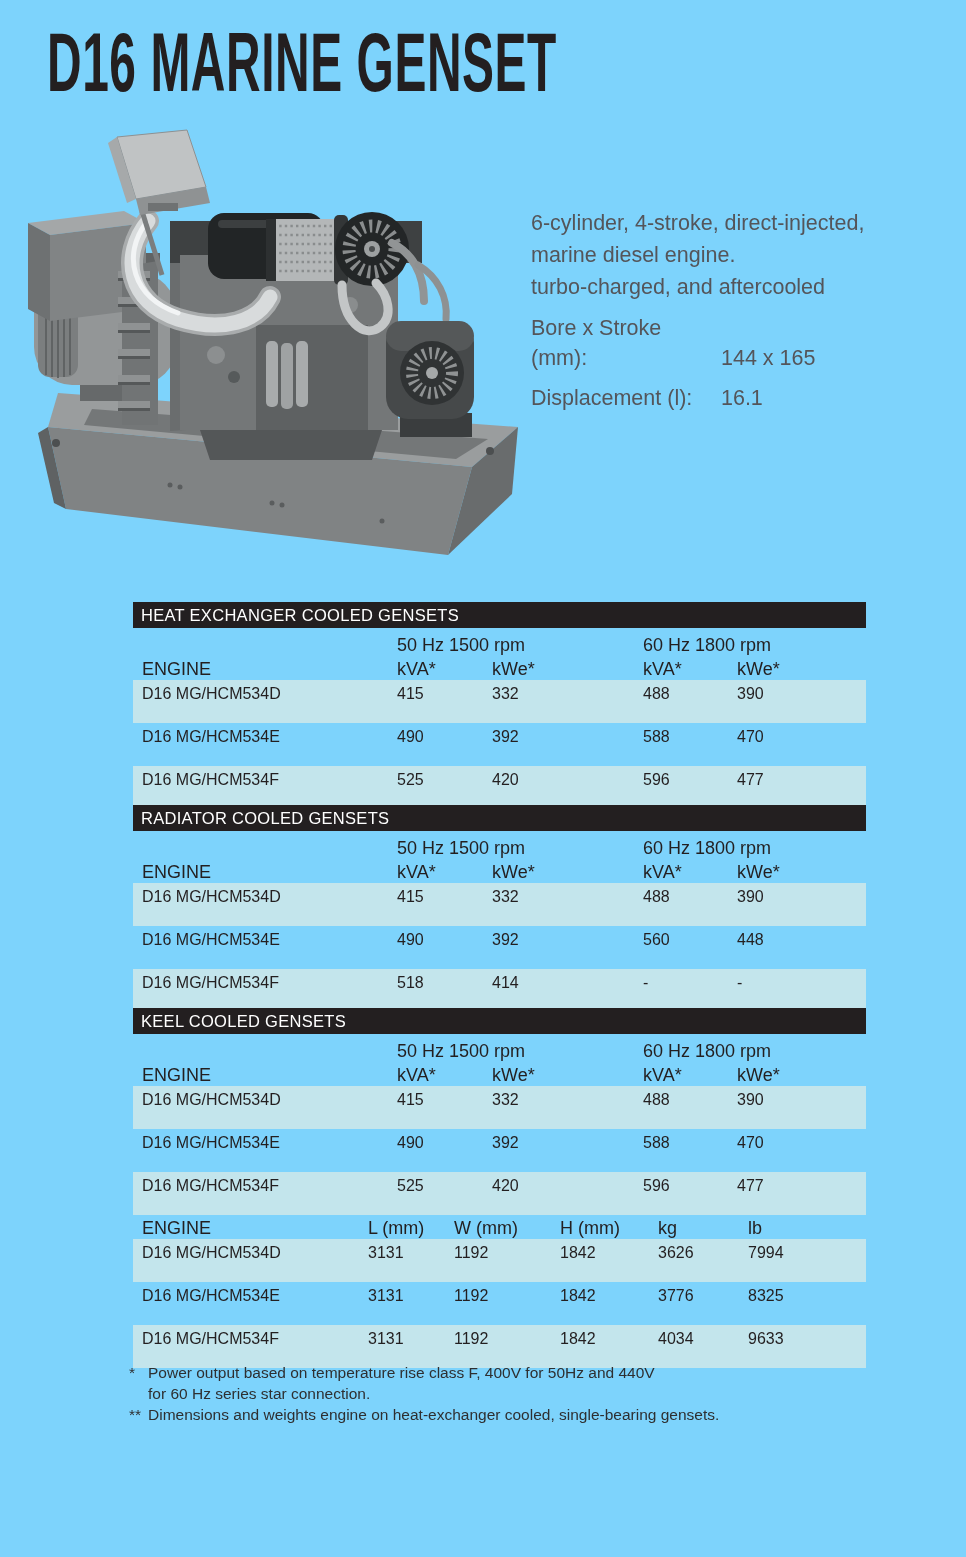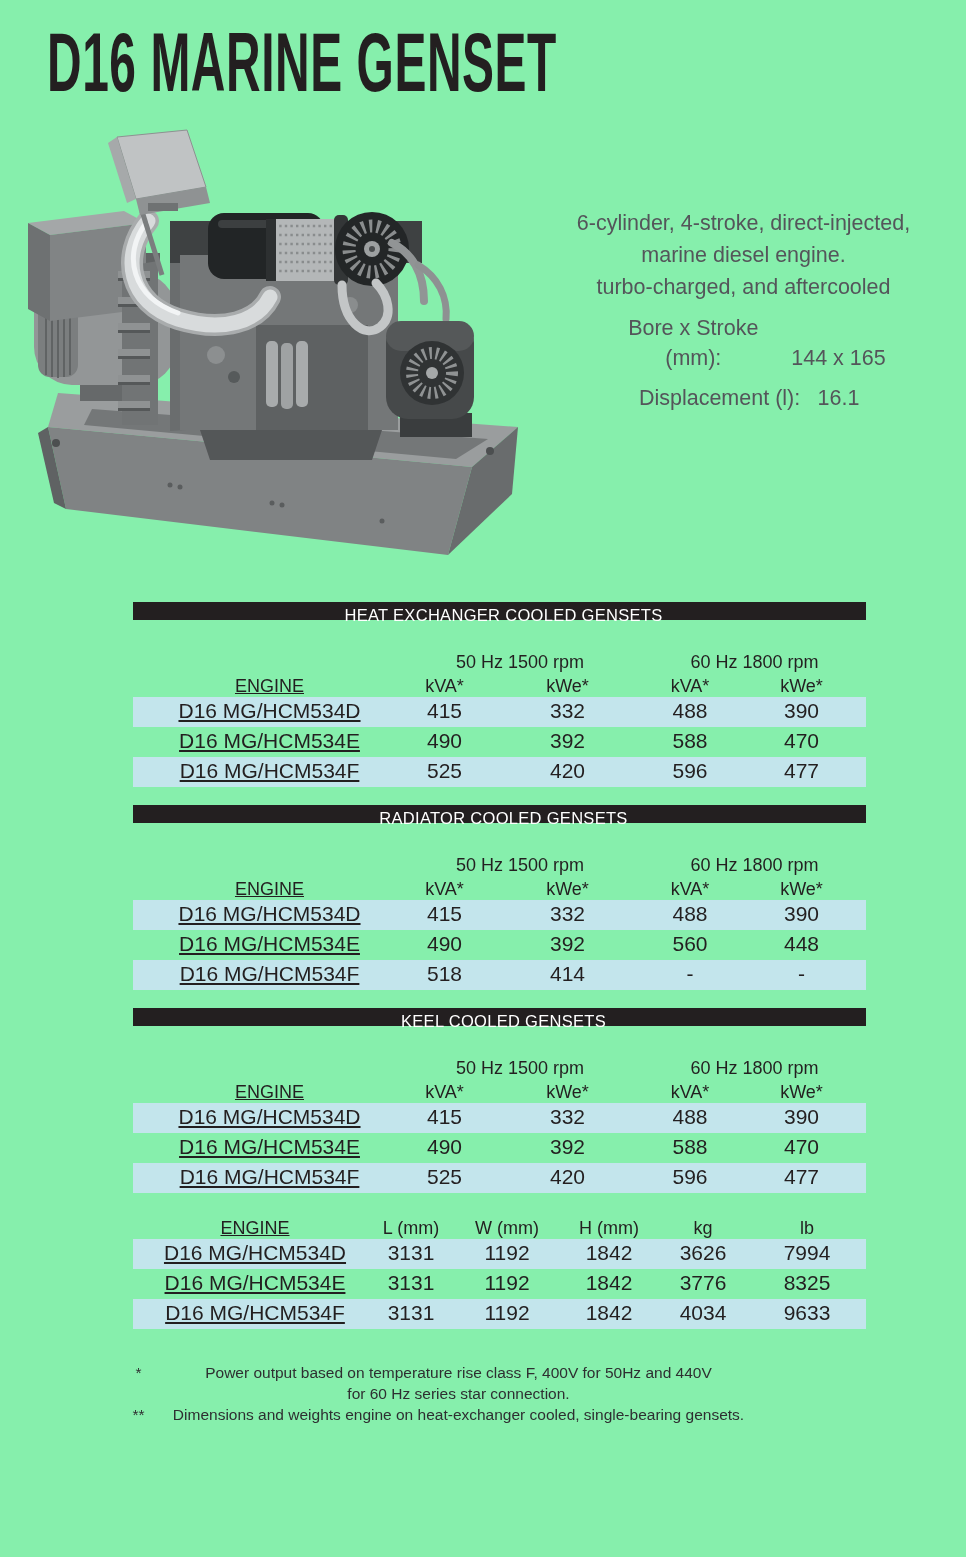--- a/index.html
+++ b/index.html
@@ -1,44 +1,44 @@
 <!DOCTYPE html>
 <html><head>
 <meta charset="utf-8">
 <style>
   * { margin:0; padding:0; box-sizing:border-box; }
   html,body { background:#ffffff; }
   .page {
-    position:relative; width:966px; height:1557px; background:#86efac;
-    font-family:"Liberation Sans", sans-serif; color:#231f20; overflow:hidden;text-align:center;
+    position:relative; width:966px; height:1557px; background:#7dd3fc;
+    font-family:"Liberation Sans", sans-serif; color:#231f20; overflow:hidden;
   }
   .title {
     position:absolute; left:47px; top:16px; font-size:84px; font-weight:bold;
     line-height:92px; color:#231f20; white-space:nowrap;
     transform:scaleX(.57); transform-origin:0 0; letter-spacing:1px;
   }
   .photo { position:absolute; left:20px; top:125px; }
 
   .intro { position:absolute; left:531px; top:207px; width:425px; color:#54555a; font-size:21.5px; }
   .intro .d { line-height:32px; }
   .specs { margin-top:7px; }
   .spec { margin-top:10px; line-height:30px; }
   .spec .lbl { display:inline-block; width:184px; }
 
   .tbl { position:absolute; left:133px; width:733px; color:#231f20; }
   .bar {
-    height:18px; background:#231f20; color:#ffffff; font-size:16.5px;
+    height:26px; background:#231f20; color:#ffffff; font-size:16.5px;
     line-height:26px; padding-left:8px; letter-spacing:.3px;
   }
   .grid { display:grid; grid-template-columns:264px 95px 151px 94px 1fr; }
-  .subhead { grid-template-columns:264px 246px 1fr; height:28px; align-items:end; font-size:18px;margin-top:25px; }
+  .subhead { grid-template-columns:264px 246px 1fr; height:28px; align-items:end; font-size:18px; }
   .cols { height:24px; align-items:end; font-size:18px; }
-  .row { height:30px; line-height:27px; font-size:21px; }
+  .row { height:43px; line-height:27px; font-size:16px; }
   .alt { background:#c3e5ec; }
-  .c-engine { padding-left:9px;text-decoration:underline; }
+  .c-engine { padding-left:9px; }
   .dims .grid { grid-template-columns:235px 86px 106px 98px 90px 1fr; }
   .dims .cols { height:28px; }
 
   .notes { position:absolute; left:129px; top:1362px; width:640px; font-size:15.5px; line-height:21px; color:#2e2f31; }
   .note { display:grid; grid-template-columns:19px 1fr; }
 </style>
 </head>
 <body>
 
 <div class="page">

